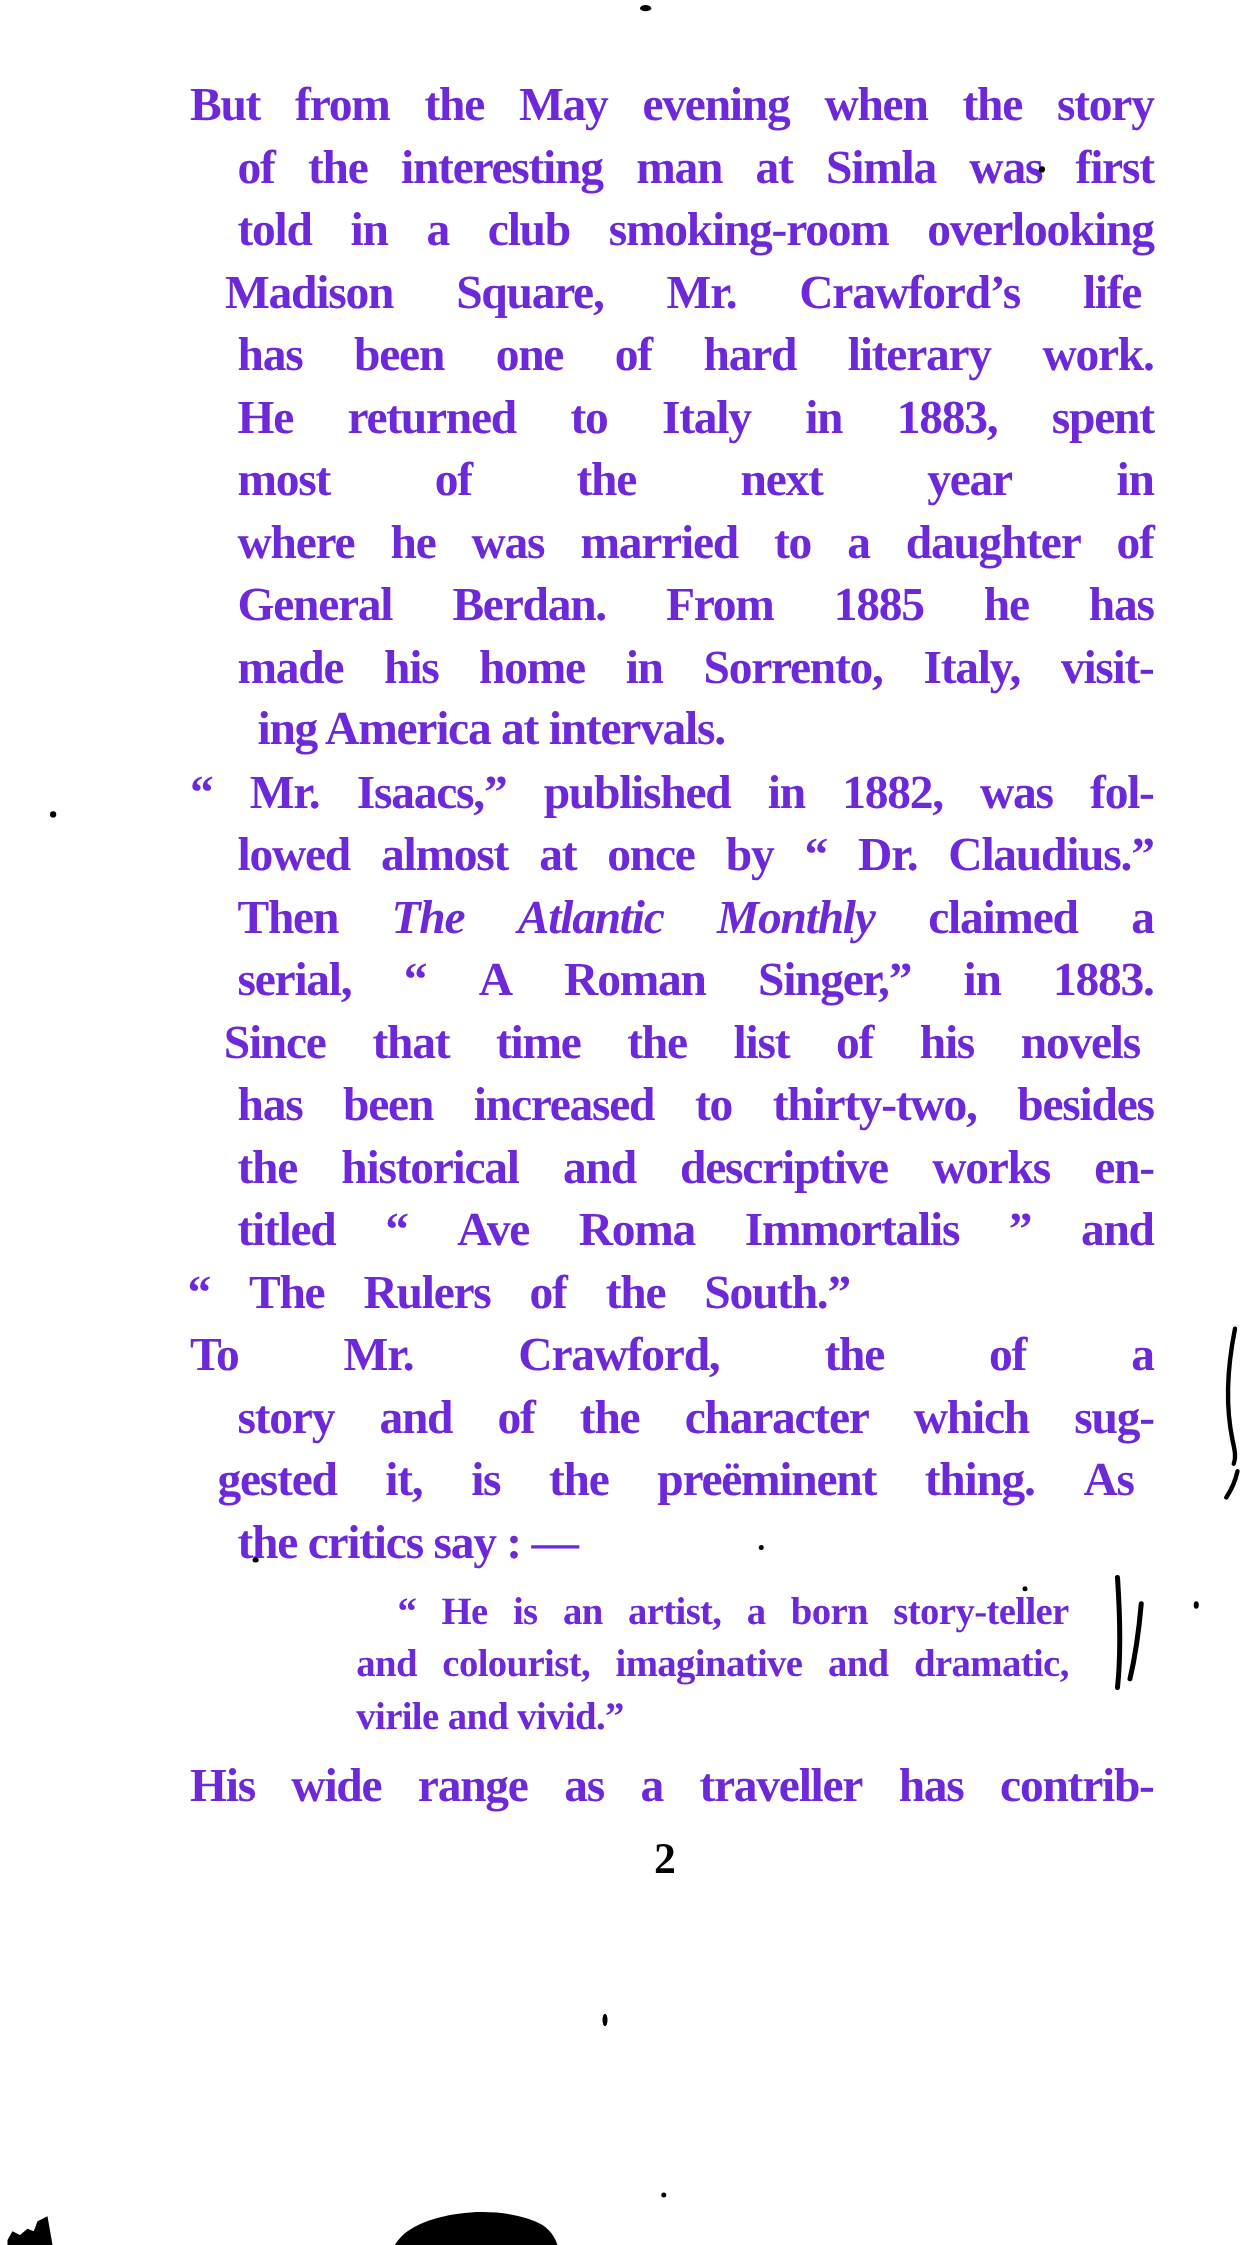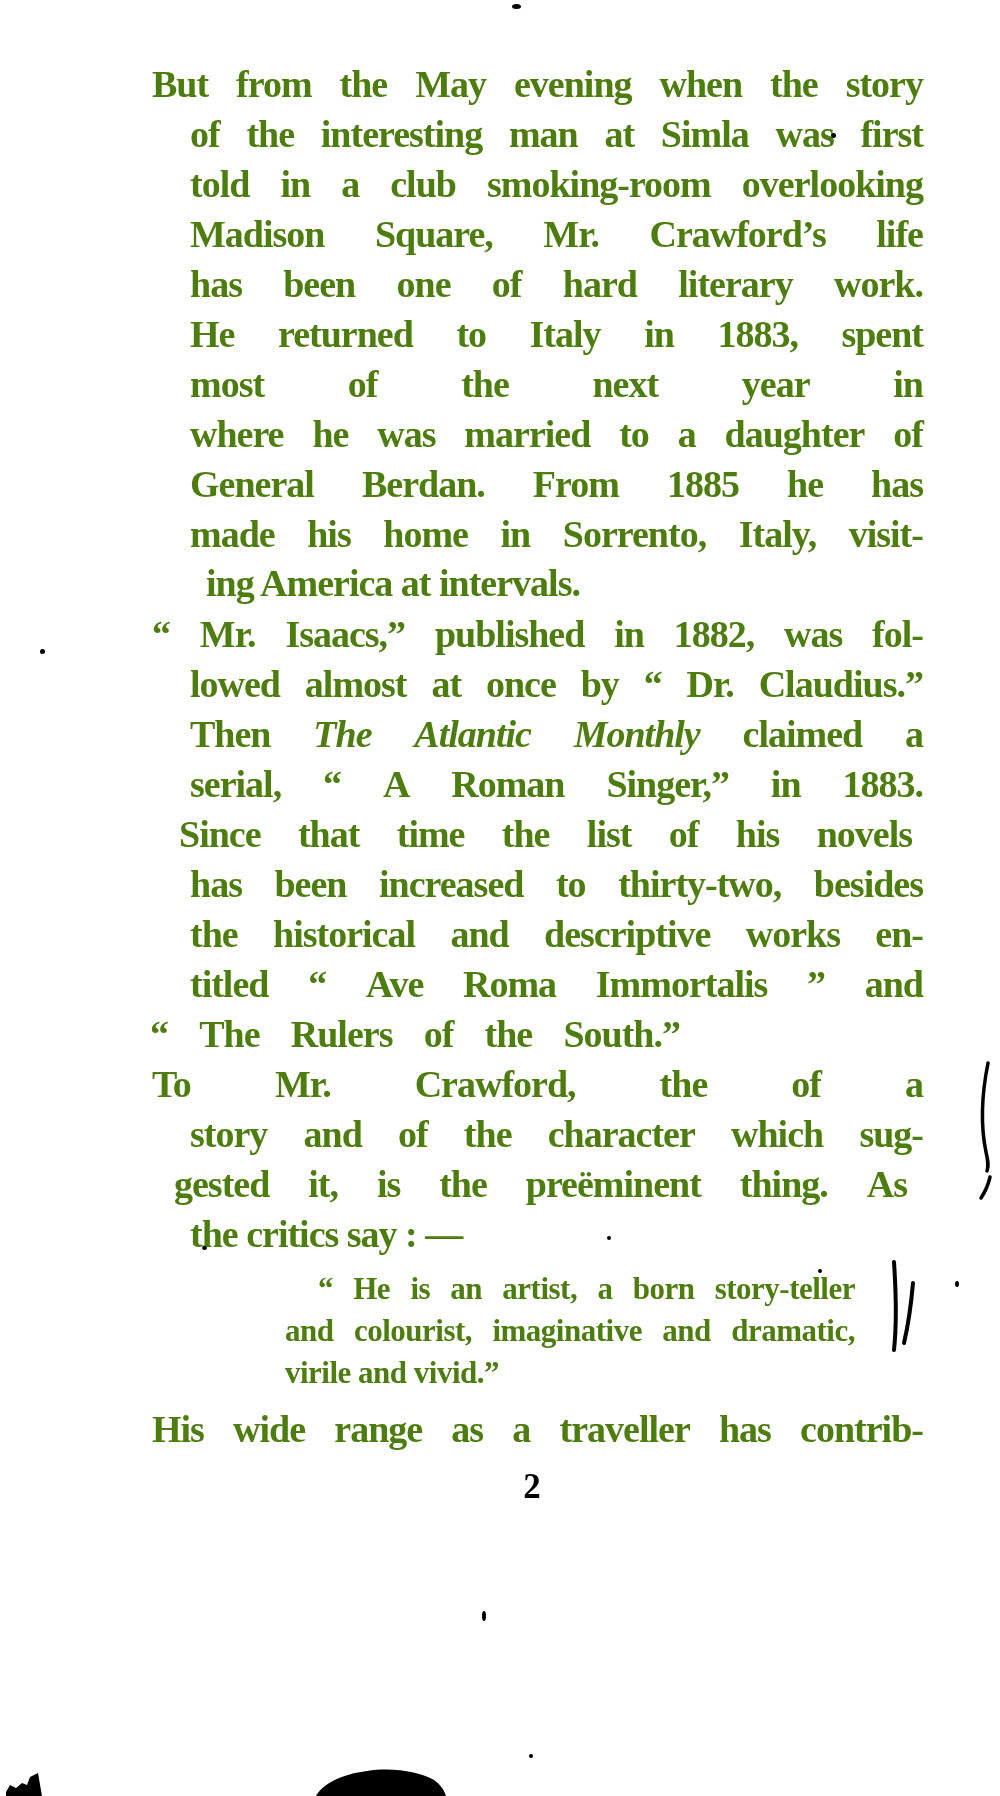--- a/index.html
+++ b/index.html
@@ -5,21 +5,21 @@
   html,body{margin:0;padding:0;}
   body{width:1000px;height:1796px;background:#ffffff;position:relative;overflow:hidden;}
   .page{position:absolute;left:0;top:0;width:1000px;height:1796px;background:#ffffff;}
   .line{
     position:absolute;
     font-family:"Liberation Serif","DejaVu Serif",serif;
     font-weight:700;
     font-size:38px;
     line-height:40px;
     letter-spacing:-1px;
-    color:#4d7c0f;
+    color:#6d28d9;
     white-space:pre;
   }
   .line.j{display:flex;justify-content:space-between;white-space:normal;}
   .line.j span{white-space:pre;}
   .line.q{font-size:31px;line-height:34px;letter-spacing:-0.5px;}
   .i{font-style:italic;}
   .pagenum{
     position:absolute;
     left:500px;top:1467px;width:64px;
     text-align:center;
@@ -54,21 +54,21 @@
         <span>first</span>
       </div>
       <div class="line j m" style="left: 190px; top: 164px; width: 733px;">
         <span>told</span>
         <span>in</span>
         <span>a</span>
         <span>club</span>
         <span>smoking-room</span>
         <span>overlooking</span>
       </div>
-      <div class="line j m" style="left: 190px; top: 214px; width: 733px; align-items: center;">
+      <div class="line j m" style="left: 180px; top: 214px; width: 733px; align-items: center;">
         <span>Madison</span>
         <span>Square,</span>
         <span>Mr.</span>
         <span>Crawford’s</span>
         <span>life</span>
       </div>
       <div class="line j m" style="left: 190px; top: 264px; width: 733px;">
         <span>has</span>
         <span>been</span>
         <span>one</span>

